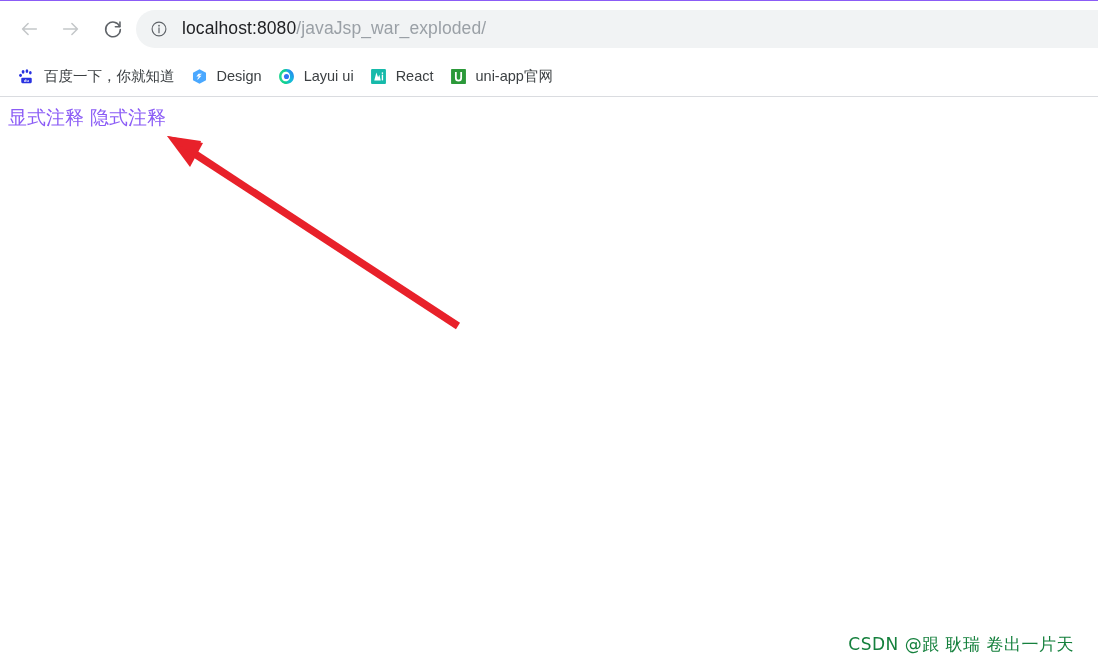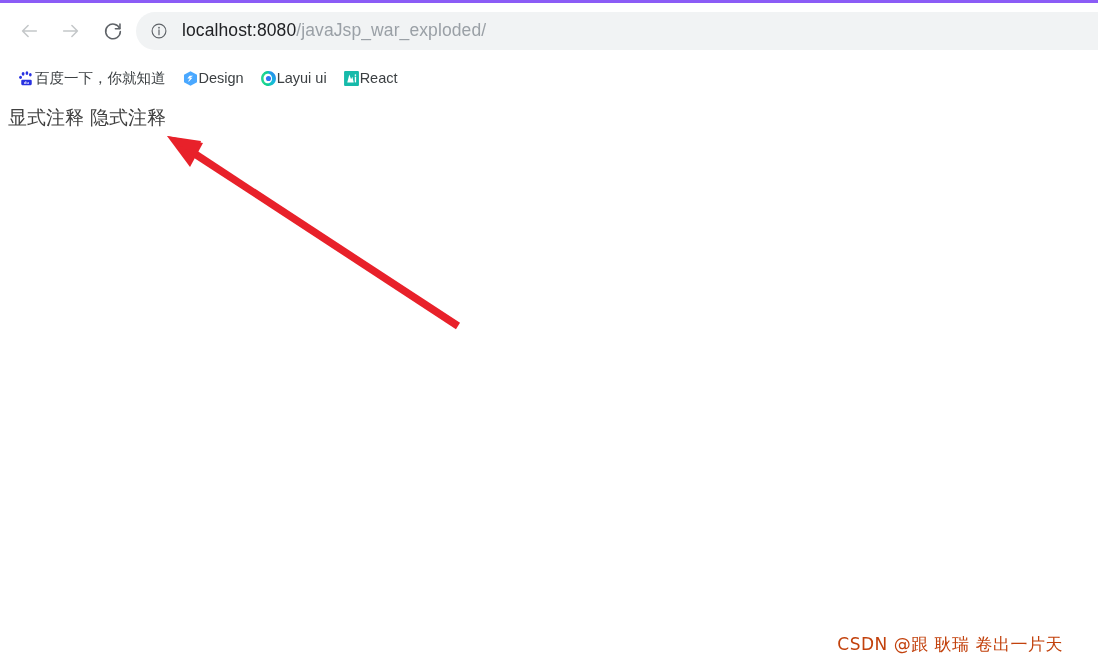--- a/index.html
+++ b/index.html
@@ -14,21 +14,21 @@
     overflow: hidden;
     position: relative;
   }
 
   
   #browser-chrome {
     position: absolute;
     top: 0; left: 0;
     width: 1098px;
     background: #4d7c0f;
-    border-top: 3px solid #8b5cf6;
+    border-top: 1px solid #8b5cf6;
     box-sizing: border-box;
   }
 
   
   #toolbar {
     height: 55px;
     display: flex;
     align-items: center;
     padding: 0 0 0 12px;
     box-sizing: border-box;
@@ -89,20 +89,21 @@
   .bm-icon {
     width: 17px;
     height: 17px;
     flex: 0 0 auto;
     display: flex;
     align-items: center;
     justify-content: center;
     position: relative;
   }
   .bm-label {
+    margin-left: 9px;
     font-size: 14.5px;
     color: #3c4043;
     white-space: nowrap;
   }
   .fav-diamond {
     width: 12px; height: 12px;
     transform: rotate(45deg);
     border: 2px solid #1677ff;
     border-radius: 2px;
     display: flex; align-items: center; justify-content: center;
@@ -122,42 +123,42 @@
     height: 573px;
     background: #ffffff;
     overflow: hidden;
   }
   #page-body {
     padding: 9px 8px;
   }
   #jsp-comment-text {
     font-family: "DejaVu Sans", "Liberation Sans", sans-serif;
     font-size: 19px;
-    color: #404040;
+    color: #8b5cf6;
     line-height: 1.25;
     white-space: nowrap;
   }
 
   
   #annotation-layer {
     position: absolute;
     top: 0; left: 0;
     width: 1098px;
     height: 670px;
     pointer-events: none;
   }
 
   
   #watermark {
     position: absolute;
-    right: 35px;
+    right: 24px;
     bottom: 14px;
     font-family: "DejaVu Sans", "Liberation Sans", sans-serif;
     font-size: 17px;
-    color: #c2410c;
+    color: #15803d;
     white-space: nowrap;
     letter-spacing: 0.5px;
   }
 </style>
 </head>
 <body>
 
 <div id="browser-chrome">
 
   <div id="toolbar">
@@ -248,20 +249,29 @@
         <svg width="17" height="17" viewBox="0 0 24 24">
           <rect x="1.5" y="1.5" width="21" height="21" rx="1.5" fill="#16baaa"></rect>
           <path d="M6.0 17.5 L9.0 6.5 L11.4 13.0 L13.2 9.6 L15.2 17.5 Z" fill="#ffffff"></path>
           <rect x="16.6" y="9.4" width="1.9" height="8.1" fill="#ffffff"></rect>
           <rect x="16.6" y="6.2" width="1.9" height="2.1" fill="#ffffff"></rect>
         </svg>
       </span>
       <span class="bm-label">React</span>
     </div>
 
+    <div class="bookmark">
+      <span class="bm-icon">
+        <svg width="17" height="17" viewBox="0 0 24 24">
+          <rect x="1.5" y="1.5" width="21" height="21" rx="1" fill="#2b9939"></rect>
+          <path d="M7.0 5.6 v8.4 a5.0 5.0 0 0 0 10 0 V5.6 h-2.5 v8.4 a2.5 2.5 0 0 1 -5 0 V5.6 Z" fill="#ffffff"></path>
+        </svg>
+      </span>
+      <span class="bm-label">uni-app官网</span>
+    </div>
   </div>
 </div>
 
 <div id="page-viewport">
   <div id="page-body">
     <div id="jsp-comment-text">显式注释 隐式注释</div>
   </div>
 </div>
 
 <svg id="annotation-layer" viewBox="0 0 1098 670" width="1098" height="670">

